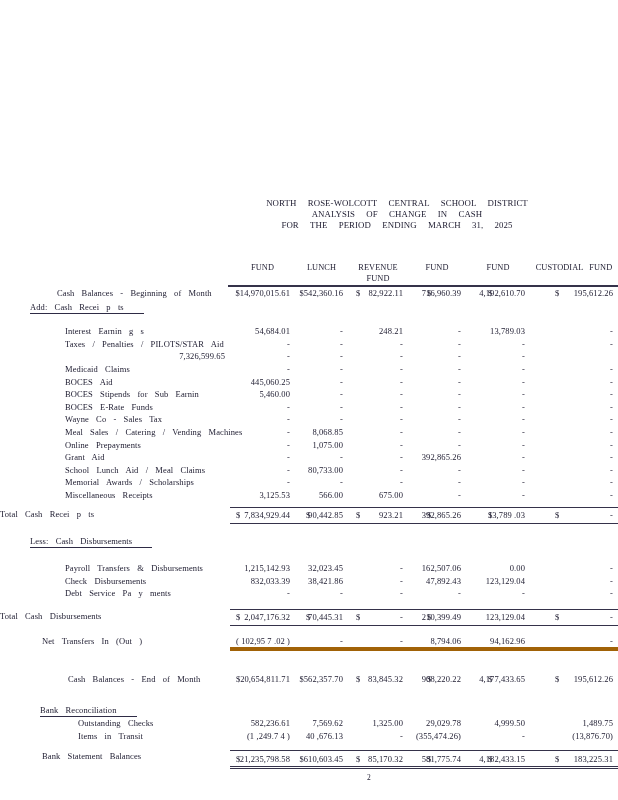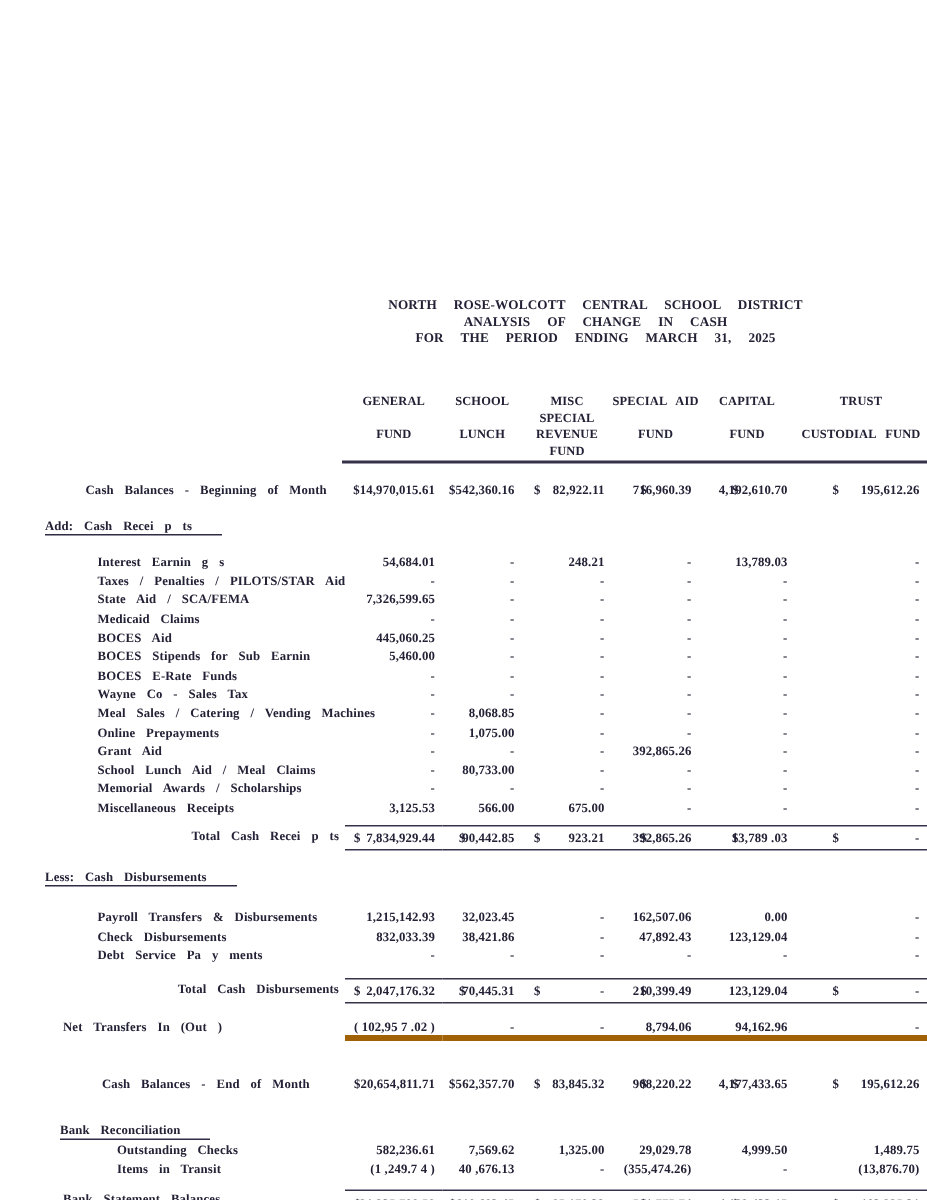--- a/index.html
+++ b/index.html
@@ -1,77 +1,68 @@
 <!DOCTYPE html>
 <html><head>
 <meta charset="utf-8">
 <style>
   html,body{margin:0;padding:0;background:#ffffff;}
   .page{
     position:relative;width:618px;height:800px;background:#ffffff;overflow:hidden;
     font-family:"Liberation Serif","DejaVu Serif",serif;
-    color:#232135;font-weight:bold;font-size:8.5px;letter-spacing:.1px;
+    color:#232135;font-weight:normal;font-size:8.5px;letter-spacing:.1px;
   }
   .title{
     position:absolute;top:198px;left:168px;width:458px;text-align:center;
     font-size:8.8px;line-height:11px;word-spacing:9px;
   }
   .tbl{position:absolute;top:262px;left:0;width:618px;}
   .tr{display:grid;grid-template-columns:230px 65px 53px 60px 58px 64px 88px;
       height:12.6px;line-height:12.6px;white-space:nowrap;}
   .lbl{word-spacing:5px;overflow:visible;}
   .num{text-align:right;padding-right:5px;position:relative;}
   .cur{position:absolute;}
   .tr>div:nth-child(2) .cur{left:6px}
   .tr>div:nth-child(3) .cur{left:11px}
   .tr>div:nth-child(4) .cur{left:8px}
   .tr>div:nth-child(5) .cur{left:19px}
   .tr>div:nth-child(6) .cur{left:22px}
   .tr>div:nth-child(7) .cur{left:25px}
   .i1{padding-left:57px}.i2{padding-left:65px}.i3{padding-left:78px}
   .sec{padding-left:30px}.net{padding-left:42px}.endl{padding-left:68px}.bsl{padding-left:42px}
-  .tot{text-align:right;padding-right:4px}
+  .tot{text-align:left;padding-right:4px}
   .u{border-bottom:1px solid #2e2b45;padding-right:20px;padding-bottom:1px;}
   .thead{display:grid;grid-template-columns:230px 65px 53px 60px 58px 64px 88px;
          text-align:center;font-size:8.3px;line-height:11px;word-spacing:4px;}
   .hrule{margin-left:228px;border-top:2px solid #35324a;height:0;margin-top:1px;}
   .rtb{margin-top:5px;}
   .rtb .num,.rtb .hold{border-top:1px solid #35324a;border-bottom:1px solid #35324a;}
   .rtb.tr{height:16px;line-height:15px;}
   .netrow .num{border-bottom:4px solid #a16207;}
   .netrow.tr{height:14px;line-height:12px;}
   .bstat.tr{height:19px;line-height:13px;}
   .bstat .num{border-top:1px solid #35324a;border-bottom:3px double #35324a;padding-top:2px;}
-  .m-beg{margin-top:11px}.m-add{margin-top:11px}.m-r1{margin-top:12px}
+  .m-beg{}.m-add{margin-top:1px}.m-r1{margin-top:12px}
   .m-less{margin-top:12px}.m-d1{margin-top:15px}.m-td{margin-top:9px}
   .m-net{margin-top:10px}.m-end{margin-top:24px}.m-brh{margin-top:19px}.m-bst{margin-top:8px}
   .pageno{margin-top:4px;margin-left:367px;font-size:7.5px;}
 </style>
 </head>
 <body>
 
 <div class="page">
 
   <div class="title">
     <div>NORTH ROSE-WOLCOTT CENTRAL SCHOOL DISTRICT</div>
     <div>ANALYSIS OF CHANGE IN CASH</div>
     <div>FOR THE PERIOD ENDING MARCH 31, 2025</div>
   </div>
 
   <div class="tbl">
 
-    <div class="thead">
-      <div></div>
-      <div>GENERAL</div>
-      <div>SCHOOL</div>
-      <div>MISC SPECIAL</div>
-      <div>SPECIAL AID</div>
-      <div>CAPITAL</div>
-      <div>TRUST</div>
-    </div>
     <div class="thead">
       <div></div>
       <div>FUND</div>
       <div>LUNCH</div>
       <div>REVENUE FUND</div>
       <div>FUND</div>
       <div>FUND</div>
       <div>CUSTODIAL FUND</div>
     </div>
     <div class="hrule"></div>
@@ -102,21 +93,20 @@
     <div class="tr">
       <div class="lbl i2">Taxes / Penalties / PILOTS/STAR Aid</div>
       <div class="num">-</div>
       <div class="num">-</div>
       <div class="num">-</div>
       <div class="num">-</div>
       <div class="num">-</div>
       <div class="num">-</div>
     </div>
     <div class="tr">
-      <div class="lbl i2">State Aid / SCA/FEMA</div>
       <div class="num">7,326,599.65</div>
       <div class="num">-</div>
       <div class="num">-</div>
       <div class="num">-</div>
       <div class="num">-</div>
       <div class="num">-</div>
     </div>
     <div class="tr">
       <div class="lbl i2">Medicaid Claims</div>
       <div class="num">-</div>

